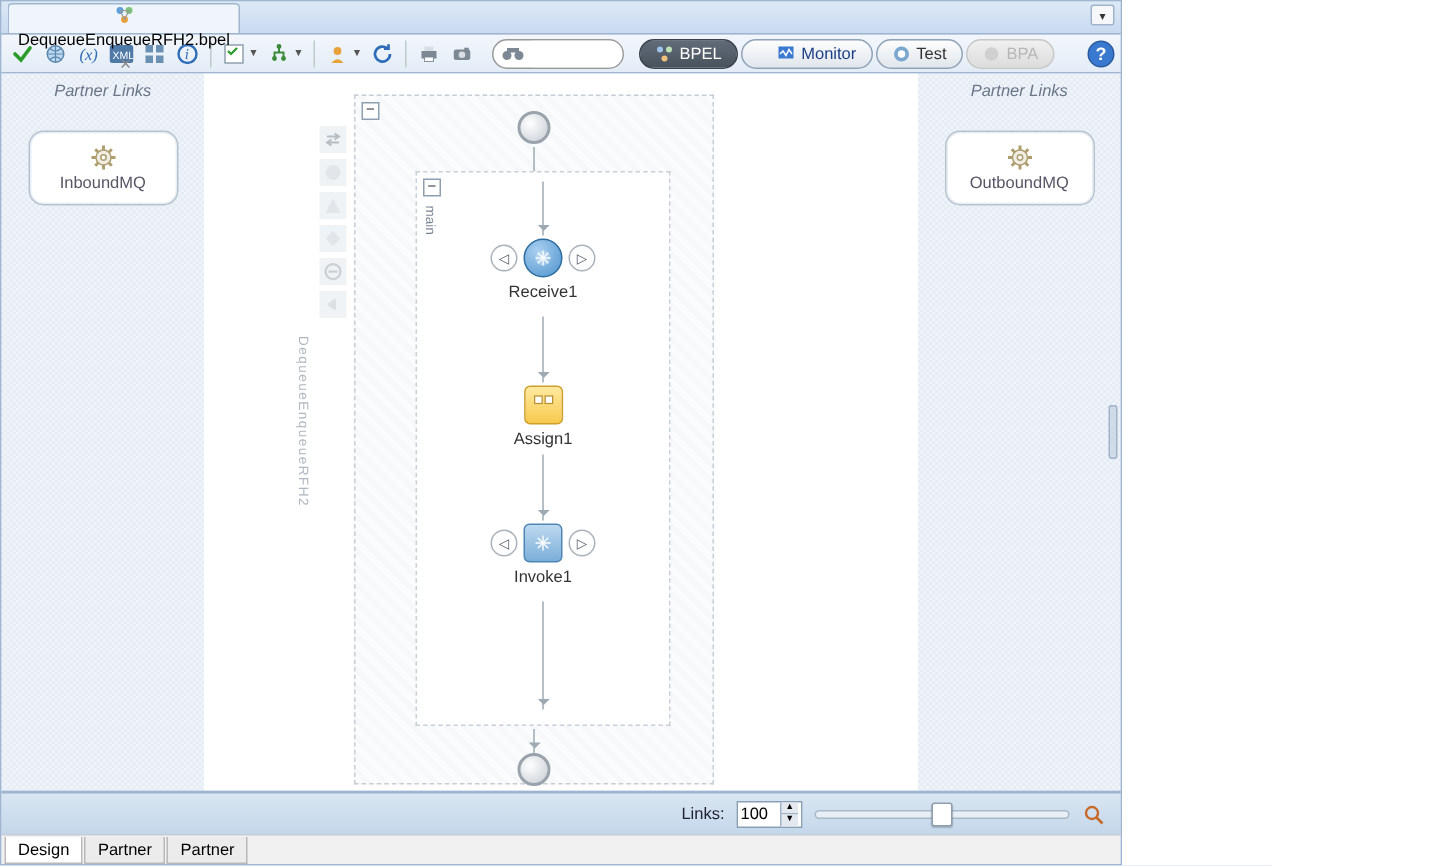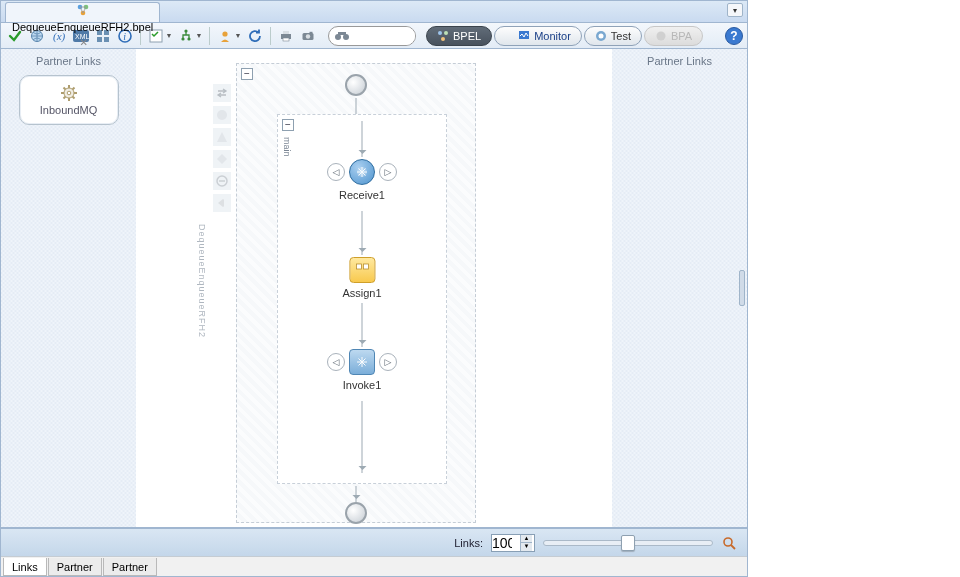--- a/index.html
+++ b/index.html
@@ -96,21 +96,21 @@
     border-bottom:1px solid #a0b6d0;
   }
   .sidepanel {
     width:135px;
     background: repeating-conic-gradient(#eff4fa 0% 25%, #e5ecf5 0% 50%) 50% / 4px 4px;
     border-right: none;
     display:flex; flex-direction:column; align-items:center;
     padding-top:6px;
   }
   .sidepanel.right { border-left:none; position:relative; }
-  .side-title { color:#6a7788; font-size:11px; margin-bottom:8px; }
+  .side-title { color:#6a7788; font-size:11px; margin-bottom:20px;font-style:italic; }
   .partner-box {
     width:100px; height:50px; background:#fff;
     border:1px solid #b6c3ce; border-radius:10px;
     display:flex; flex-direction:column; align-items:center; justify-content:center;
     gap:2px;
     box-shadow: inset 0 0 0 1px #e8eef5;
   }
   .gear-ic { width:18px; height:18px; }
   .partner-box .name { color:#556; font-size:11px; }
   .collapse-handle {
@@ -197,21 +197,21 @@
   .statusbar {
     height:28px; background:linear-gradient(#d9e6f3,#c4d7ea);
     display:flex; align-items:center; justify-content:flex-end;
     padding:0 10px; gap:8px; border-top:1px solid #a0b6d0;
   }
   .zoom-label { font-size:11px; color:#223; }
   .zoom-spinner {
     width:44px; height:18px; background:#fff; border:1px solid #889fb5;
     display:flex; align-items:center;
   }
-  .zoom-spinner input { width:28px; border:none; outline:none; font-size:14px; text-align:right; padding-right:8px;}
+  .zoom-spinner input { width:28px; border:none; outline:none; font-size:11px; text-align:right; padding-right:8px;}
   .spin-btns { display:flex; flex-direction:column; width:12px;}
   .spin-btns div { height:8px; font-size:6px; line-height:6px; text-align:center; background:#e3e9ef; border-left:1px solid #9fb4c9; cursor:pointer;}
   .spin-btns div:first-child { border-bottom:1px solid #9fb4c9;}
   .slider {
     width:170px; height:6px; background:#e8eef5; border:1px solid #aab9c8;
     border-radius:3px; position:relative;
   }
   .slider .thumb {
     position:absolute; top:-6px; left:46%;
     width:14px; height:16px; background:#fff;
@@ -514,20 +514,39 @@
           <div class="arrow" style="top:286px; height:72px;"></div>
         </div>
 
         <div class="arrow" style="top:422px; height:16px;"></div>
         <div class="start-end" style="top:438px;"></div>
       </div>
     </div>
 
     <div class="sidepanel right">
       <span class="side-title">Partner Links</span>
+      <div class="partner-box">
+        <span class="gear-ic">
+          <svg width="18" height="18" viewBox="0 0 18 18">
+              <circle cx="9" cy="9" r="5" fill="#f0ede4" stroke="#ae9d6e"></circle>
+              <g stroke="#ae9d6e" stroke-width="2">
+                <line x1="9" y1="1" x2="9" y2="4"></line>
+                <line x1="9" y1="14" x2="9" y2="17"></line>
+                <line x1="1" y1="9" x2="4" y2="9"></line>
+                <line x1="14" y1="9" x2="17" y2="9"></line>
+                <line x1="3.5" y1="3.5" x2="5.5" y2="5.5"></line>
+                <line x1="12.5" y1="12.5" x2="14.5" y2="14.5"></line>
+                <line x1="3.5" y1="14.5" x2="5.5" y2="12.5"></line>
+                <line x1="12.5" y1="5.5" x2="14.5" y2="3.5"></line>
+              </g>
+              <circle cx="9" cy="9" r="1.8" fill="#fff" stroke="#ae9d6e"></circle>
+            </svg>
+        </span>
+        <span class="name">OutboundMQ</span>
+      </div>
       <div class="collapse-handle"></div>
     </div>
 
   </div>
 
   <div class="statusbar">
     <span class="zoom-label">Links:</span>
     <div class="zoom-spinner">
       <input value="100" style="">
       <div class="spin-btns">
@@ -540,18 +559,18 @@
     </div>
     <div class="zoom-reset">
       <svg width="14" height="14">
           <circle cx="6" cy="6" r="4" fill="none" stroke="#c86a2a" stroke-width="1.6"></circle>
           <line x1="9" y1="9" x2="13" y2="13" stroke="#c86a2a" stroke-width="1.8"></line>
         </svg>
     </div>
   </div>
 
   <div class="bottom-tabs">
-    <div class="btab active">Links</div>
+    <div class="btab active">Design</div>
     <div class="btab">Partner</div>
     <div class="btab">Partner</div>
   </div>
 
 </div>
 
 </body></html>

